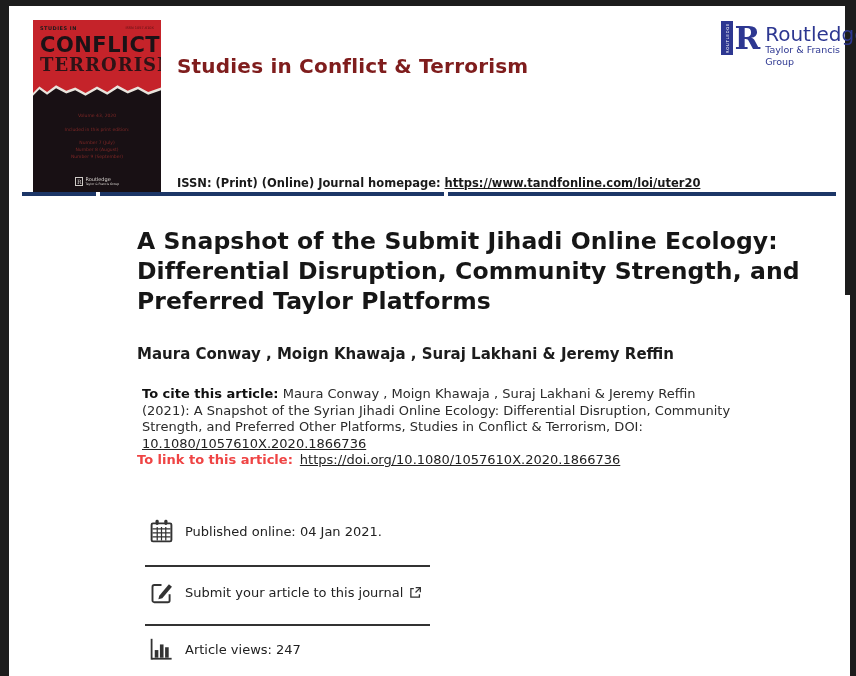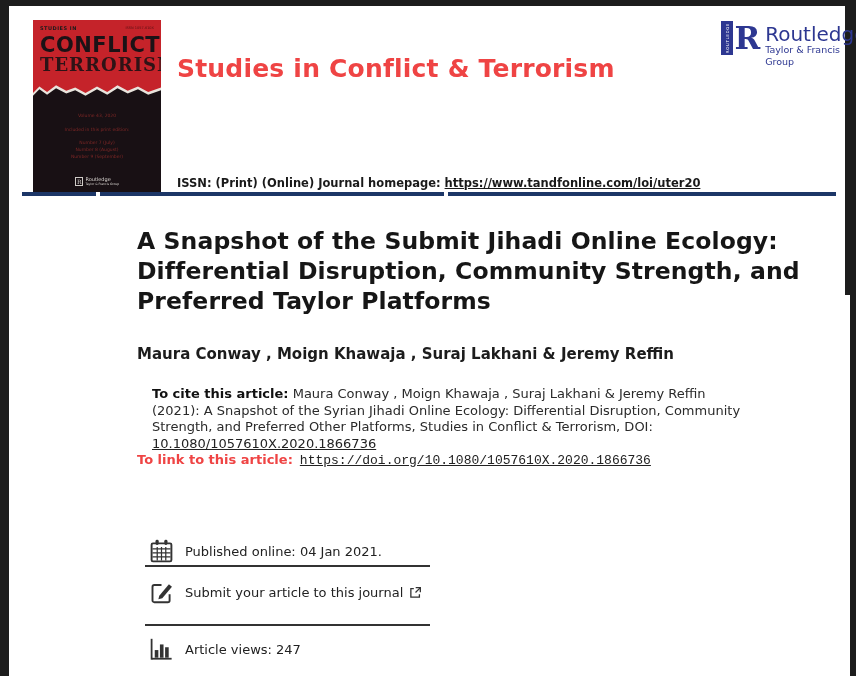--- a/index.html
+++ b/index.html
@@ -36,22 +36,22 @@
   .cover-issue .incl { margin-bottom:6px; }
   .cover-logo { position:absolute; left:0; bottom:6px; width:100%; display:flex;
                 justify-content:center; align-items:center; gap:2px; color:#dcd8d4; }
   .cover-logo .rbox { border:1px solid #cfcbc7; font-size:6px; line-height:7px; padding:0 1px;
                       font-family:"DejaVu Serif",serif; }
   .cover-logo .rtxt { display:flex; flex-direction:column; }
   .cover-logo .rname { font-size:5px; line-height:6px; }
   .cover-logo .rtag { font-size:3px; line-height:4px; }
 
   
-  .journal-title { position:absolute; left:177px; top:54px; font-size:25px; font-weight:bold;
-                   color:#ef4444; letter-spacing:0.2px; }
+  .journal-title { position:absolute; left:177px; top:54px; font-size:20px; font-weight:bold;
+                   color:#7f1d1d; letter-spacing:0.2px; }
   .logo { position:absolute; left:721px; top:21px; display:flex; align-items:flex-start; }
   .logo-bar { width:13px; height:34px; background:#2d3791; color:#fff; display:flex;
               align-items:center; justify-content:center; }
   .logo-bar span { writing-mode:vertical-rl; transform:rotate(180deg); font-size:4px;
                    letter-spacing:0.6px; }
   .logo-r { font-family:"DejaVu Serif","Liberation Serif",serif; font-size:31px; line-height:34px;
             font-weight:bold; color:#2d3791; margin-left:1px; }
   .logo-text { margin-left:5px; padding-top:3px; }
   .logo-name { font-size:20px; line-height:20px; color:#2d3791; }
   .logo-tag { font-size:9.5px; line-height:12px; color:#2d3791; }
@@ -62,33 +62,33 @@
 
   .navy-rule { position:absolute; top:192px; height:3.5px; background:#1c3667; }
   .nr1 { left:22px; width:74px; }
   .nr2 { left:100px; width:344px; }
   .nr3 { left:448px; width:388px; }
 
   
   .art-title { position:absolute; left:137px; top:226px; font-size:23.5px; line-height:30px;
                font-weight:bold; color:#161616; letter-spacing:0.1px; }
   .authors { position:absolute; left:137px; top:345px; font-size:15px; font-weight:bold; color:#1c1c1c; }
-  .cite { position:absolute; left:152px; top:386px; width:604px; font-size:13px;
+  .cite { position:absolute; left:142px; top:386px; width:604px; font-size:13px;
           line-height:16.5px; color:#2a2a2a; }
   .cite b { color:#111; }
   .cite a, .linkline a { color:#222; text-decoration:underline; }
   .linkline { position:absolute; left:137px; top:452px; font-size:13px; color:#2a2a2a; }
   .linkline b { color:#ef4444; }
-  .linkline a { margin-left:7px;font-family:Liberation Mono, monospace; }
+  .linkline a { margin-left:7px; }
 
   
   .action { position:absolute; left:148px; display:flex; align-items:center; }
   .action .ic { width:27px; height:27px; flex:0 0 27px; }
   .action .lbl { margin-left:10px; font-size:13px; color:#222; display:flex; align-items:center; }
-  .a1 { top:538px; } .a2 { top:579px; } .a3 { top:636px; }
+  .a1 { top:518px; } .a2 { top:579px; } .a3 { top:636px; }
   .divider { position:absolute; left:145px; width:285px; height:1.5px; background:#333; }
   .d1 { top:565px; } .d2 { top:624px; }
   .ext { margin-left:6px; }
 </style>
 </head>
 <body>
 
 <div class="page">
 
   <div class="edge edge-top"></div>

